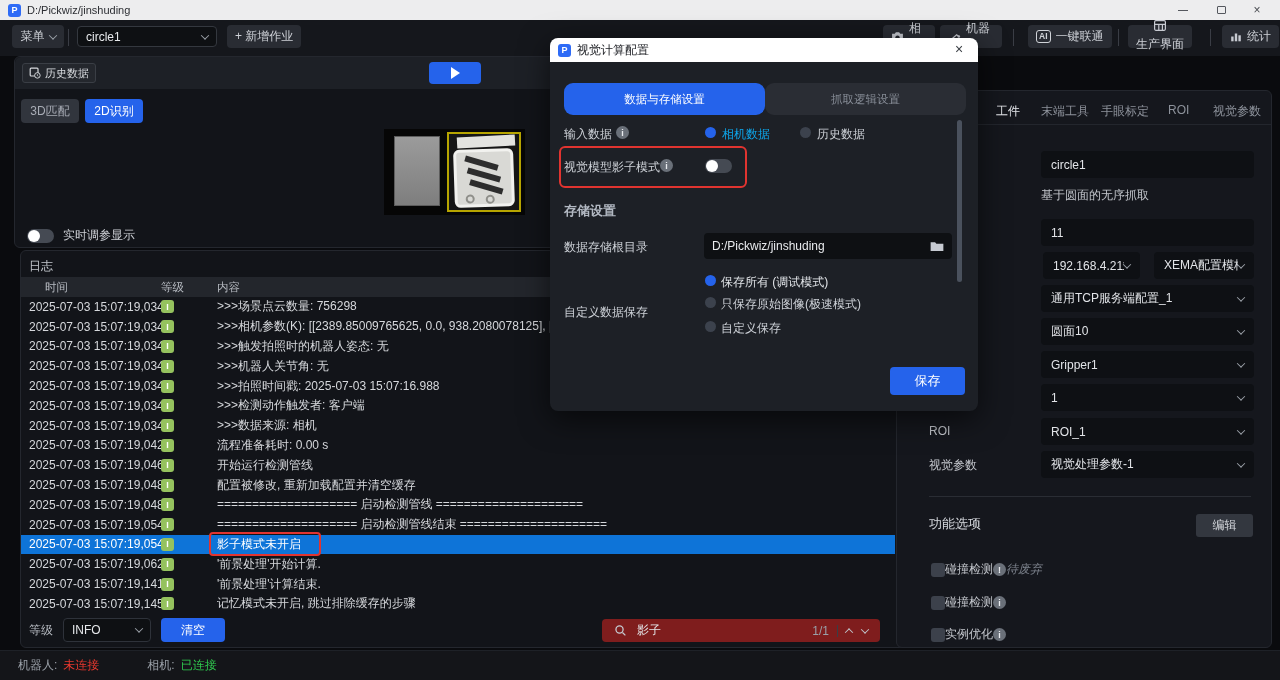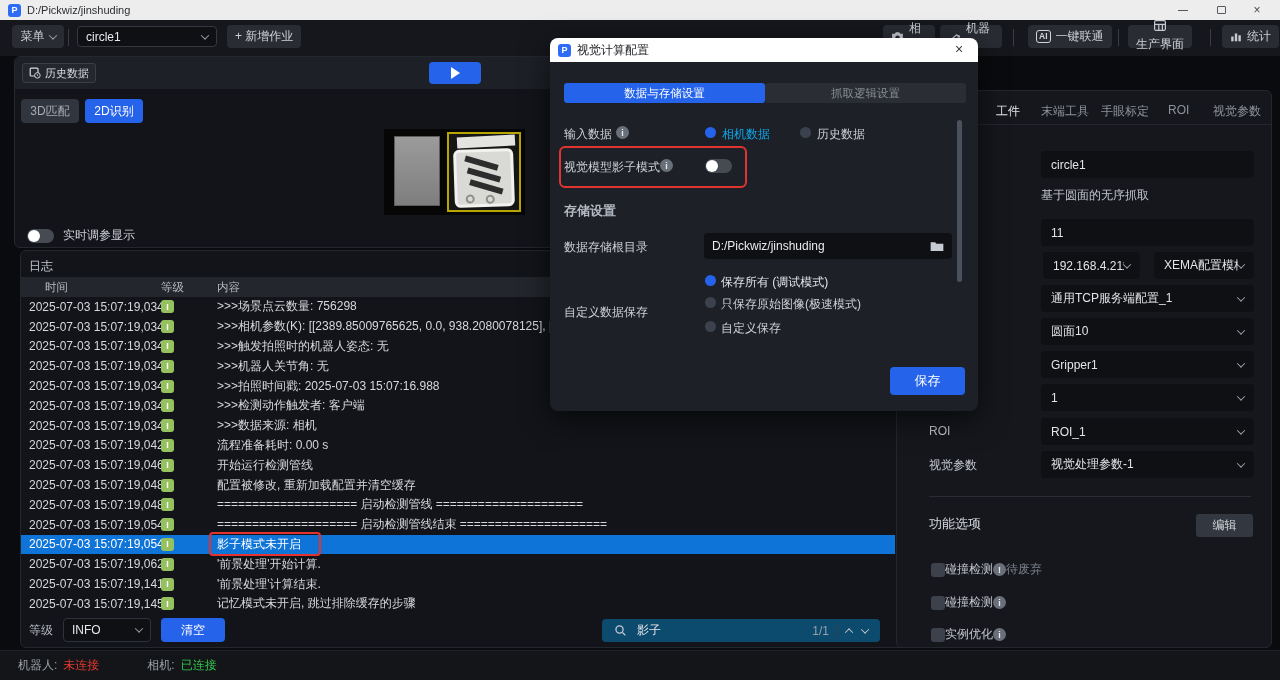--- a/index.html
+++ b/index.html
@@ -68,21 +68,21 @@
     display:flex;align-items:center;justify-content:center;}
   .log-row .c{overflow:hidden;flex:1;}
   .log-row.hl{background:#0e74d8;color:#fff;}
   .redbox{position:absolute;border:2px solid #e13430;border-radius:4px;z-index:6;pointer-events:none;}
   #log-redbox{left:188px;top:281px;width:112px;height:24px;}
   
   #log-footer{position:absolute;left:8px;top:367px;height:24px;display:flex;align-items:center;gap:10px;font-size:12px;color:#b6bac1;}
   .lvl-sel{width:88px;height:24px;background:#0e1013;border:1px solid #2e323a;border-radius:4px;color:#e5e7ea;
     display:flex;align-items:center;padding:0 8px;justify-content:space-between;}
   .clear-btn{width:64px;height:24px;background:#2563eb;border-radius:4px;color:#fff;display:flex;align-items:center;justify-content:center;}
-  #searchbox{position:absolute;left:581px;top:368px;width:278px;height:23px;background:#0c4a6e;border-radius:4px;
+  #searchbox{position:absolute;left:581px;top:368px;width:278px;height:23px;background:#7f1d1d;border-radius:4px;
     display:flex;align-items:center;color:#e3e5e8;font-size:12px;}
   #searchbox .mag{margin:0 10px 0 12px;}
   #searchbox .cnt{margin-left:auto;color:#9aa0a8;}
   #searchbox .sdiv{width:1px;height:12px;background:#3a3e46;margin:0 8px;}
   .chev-up{width:6px;height:6px;border-left:1.5px solid #c0c4ca;border-top:1.5px solid #c0c4ca;transform:rotate(45deg) translate(1px,1px);}
   .chev-dn{width:6px;height:6px;border-right:1.5px solid #c0c4ca;border-bottom:1.5px solid #c0c4ca;transform:rotate(45deg) translate(-1px,-1px);margin:0 12px 0 10px;}
 
   
   #rightpanel{left:896px;top:90px;width:376px;height:558px;background:#15171d;}
   .rtab{position:absolute;top:12px;font-size:12px;color:#8d929b;}
@@ -93,30 +93,30 @@
   .rp-dd .chev{margin-left:auto;}
   .rp-label{position:absolute;font-size:12px;color:#c3c6cc;}
   .rp-divider{position:absolute;left:32px;top:405px;width:322px;height:1px;background:#2a2d34;}
   #feat-hdr{position:absolute;left:32px;top:424px;font-size:13px;color:#d6d9de;}
   #edit-btn{position:absolute;left:299px;top:423px;width:57px;height:23px;background:#33373f;border-radius:3px;color:#d6d9de;
     font-size:12px;display:flex;align-items:center;justify-content:center;}
   .cbrow{position:absolute;left:34px;display:flex;align-items:center;font-size:12px;color:#c3c6cc;}
   .cbox{width:14px;height:14px;background:#3c414b;border-radius:3px;flex:none;}
   .info-ic{width:13px;height:13px;border-radius:50%;background:#6a7079;color:#e8eaee;font-size:9px;font-weight:bold;
     display:flex;align-items:center;justify-content:center;font-style:normal;flex:none;}
-  .badge{color:#7c828c;}
+  .badge{color:#7c828c;font-style:italic;}
 
   
   #modal{position:absolute;left:550px;top:38px;width:428px;height:373px;border-radius:8px;z-index:100;
     box-shadow:0 8px 30px rgba(0,0,0,.6);background:#1d2026;}
   #modal-title{position:absolute;left:0;top:0;width:100%;height:24px;background:#fff;border-radius:8px 8px 0 0;
     display:flex;align-items:center;}
   #modal-title .mt{font-size:12px;color:#202227;}
   #modal-close{position:absolute;right:10px;top:3px;font-size:14px;color:#3c4046;width:18px;text-align:center;}
-  .mtab{position:absolute;top:45px;width:201px;height:20px;font-size:11.5px;display:flex;align-items:center;justify-content:center;border-radius:3px;}
+  .mtab{position:absolute;top:45px;width:201px;height:32px;font-size:11.5px;display:flex;align-items:center;justify-content:center;border-radius:9px;}
   .mtab.on{background:#2563eb;color:#fff;}
   .mtab.off{background:#2a2d34;color:#878d97;}
   .m-label{position:absolute;font-size:12px;color:#ccd0d6;}
   .radio{position:absolute;width:11px;height:11px;border-radius:50%;background:#3c424d;}
   .radio.on{background:#2563eb;}
   .m-sec{position:absolute;font-size:13px;font-weight:bold;color:#b2b8c2;}
   #dir-input{position:absolute;left:154px;top:195px;width:248px;height:26px;background:#0e1013;border-radius:4px;
     display:flex;align-items:center;color:#e8eaed;font-size:12px;padding:0 8px;}
   #dir-input .folder{margin-left:auto;}
   #modal-redbox{left:9px;top:108px;width:188px;height:42px;border-radius:6px;}

